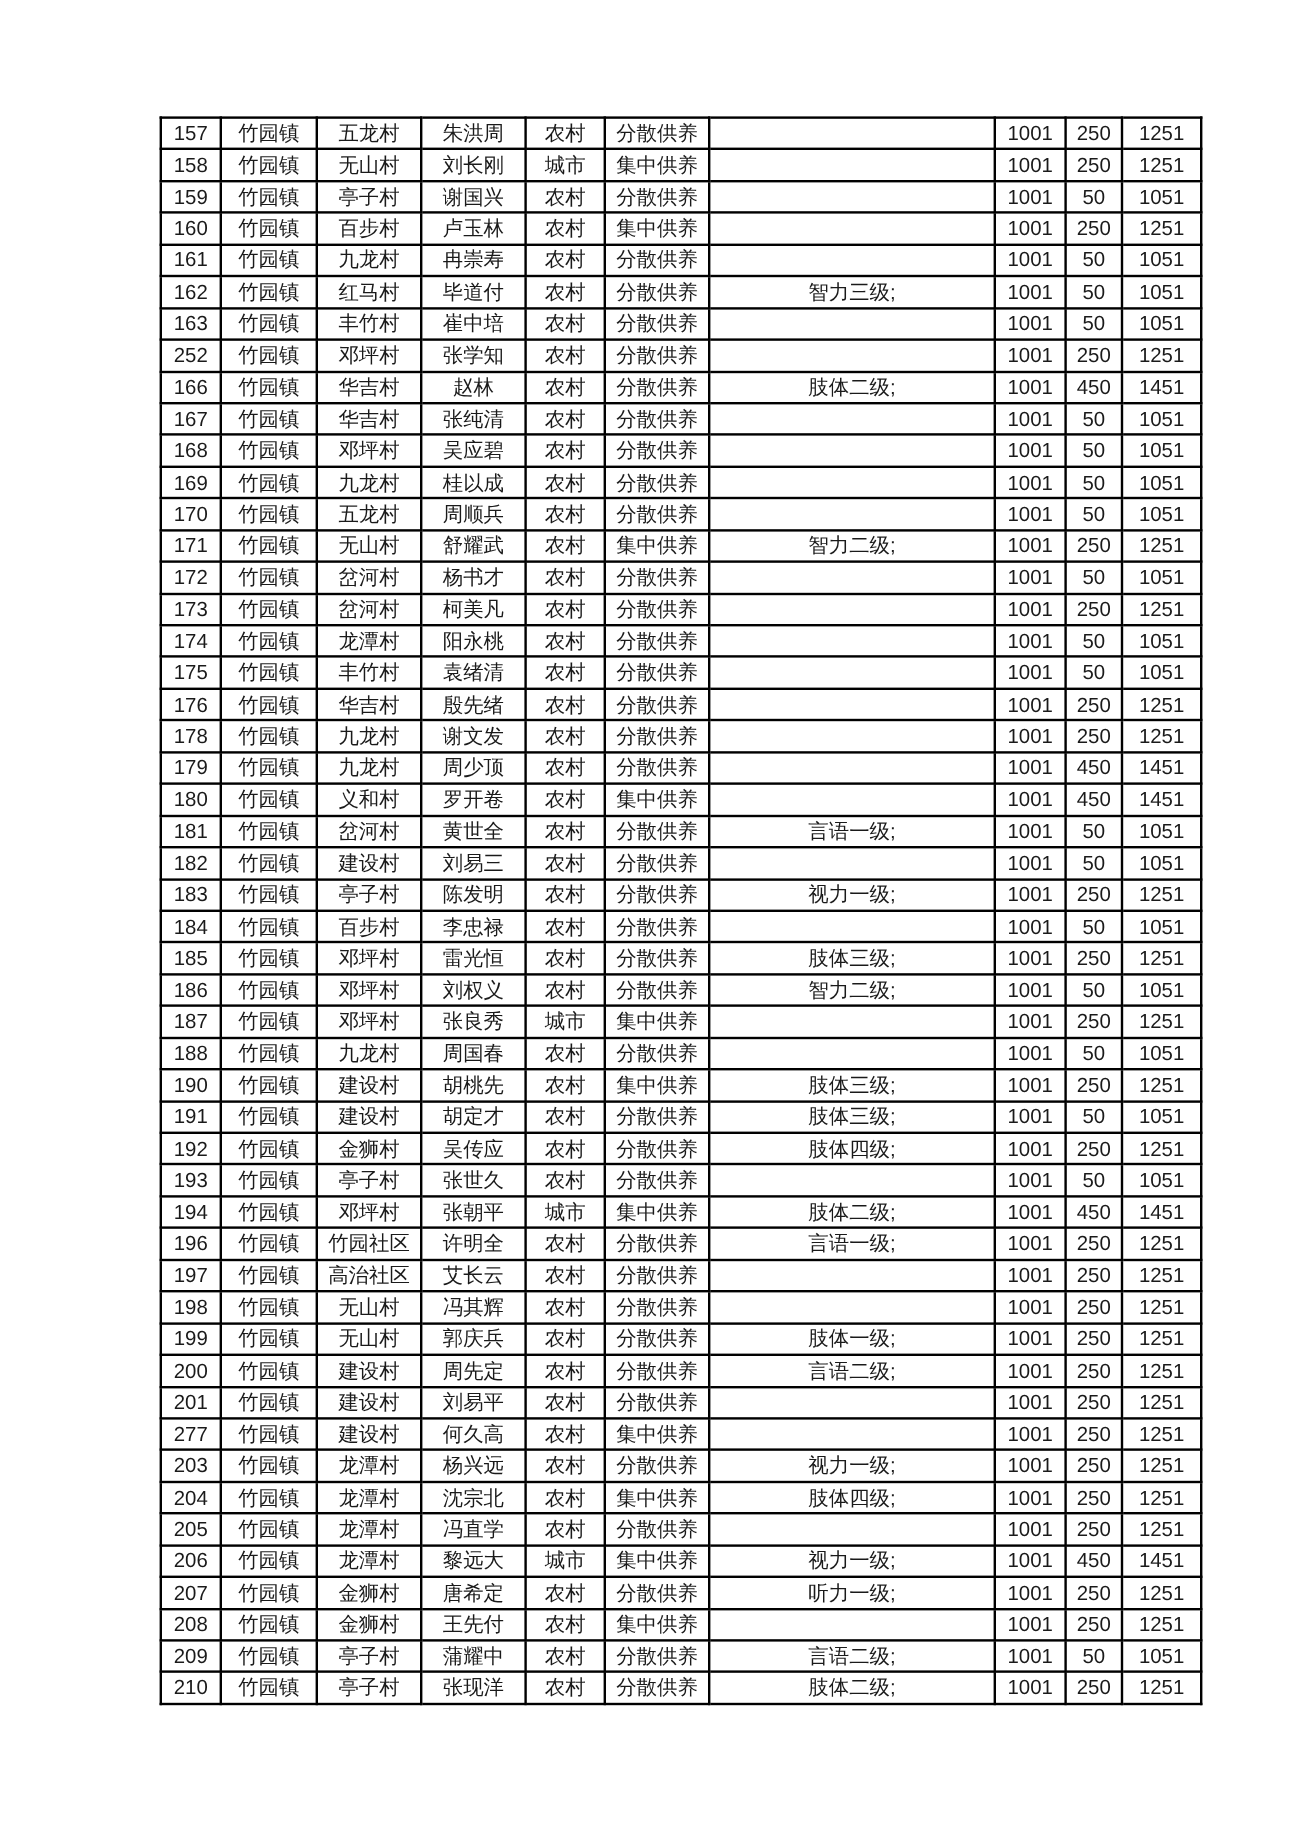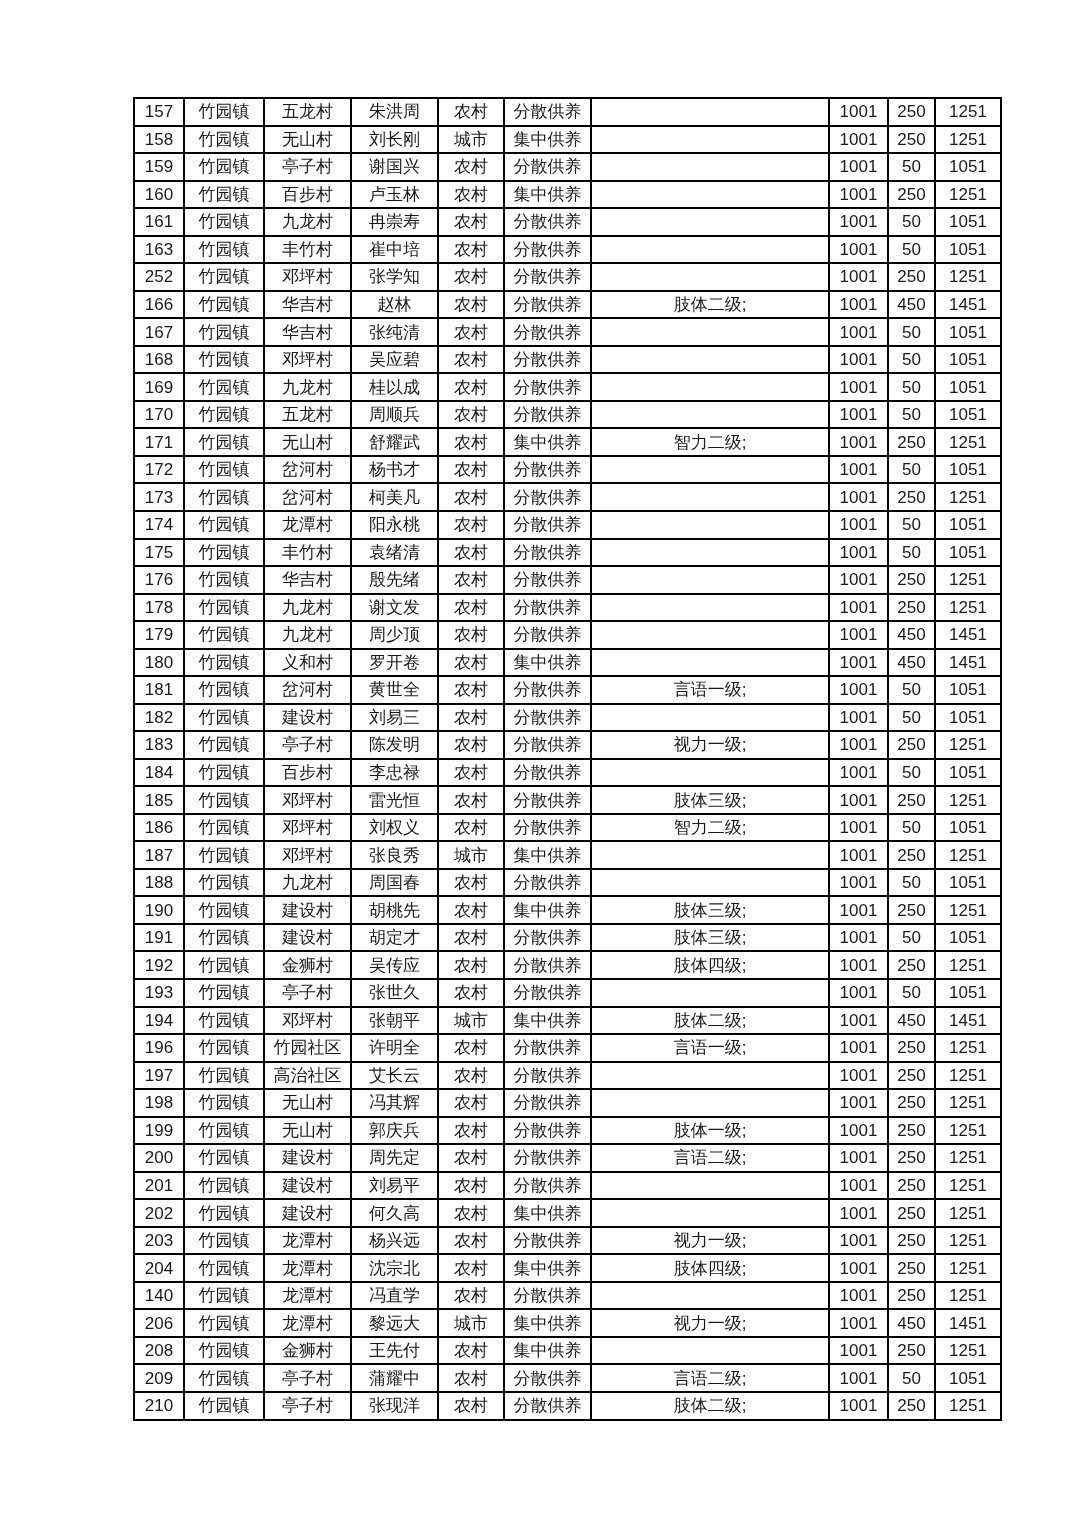--- a/index.html
+++ b/index.html
@@ -121,20 +121,32 @@
           <td class="c2">九龙村</td>
           <td class="c3">冉崇寿</td>
           <td class="c4">农村</td>
           <td class="c5">分散供养</td>
           <td class="c6"></td>
           <td class="c7">1001</td>
           <td class="c8">50</td>
           <td class="c9">1051</td>
         </tr>
         <tr>
+          <td class="c0">162</td>
+          <td class="c1">竹园镇</td>
+          <td class="c2">红马村</td>
+          <td class="c3">毕道付</td>
+          <td class="c4">农村</td>
+          <td class="c5">分散供养</td>
+          <td class="c6">智力三级;</td>
+          <td class="c7">1001</td>
+          <td class="c8">50</td>
+          <td class="c9">1051</td>
+        </tr>
+        <tr>
           <td class="c0">163</td>
           <td class="c1">竹园镇</td>
           <td class="c2">丰竹村</td>
           <td class="c3">崔中培</td>
           <td class="c4">农村</td>
           <td class="c5">分散供养</td>
           <td class="c6"></td>
           <td class="c7">1001</td>
           <td class="c8">50</td>
           <td class="c9">1051</td>
@@ -541,21 +553,21 @@
           <td class="c2">建设村</td>
           <td class="c3">刘易平</td>
           <td class="c4">农村</td>
           <td class="c5">分散供养</td>
           <td class="c6"></td>
           <td class="c7">1001</td>
           <td class="c8">250</td>
           <td class="c9">1251</td>
         </tr>
         <tr>
-          <td class="c0">202</td>
+          <td class="c0">277</td>
           <td class="c1">竹园镇</td>
           <td class="c2">建设村</td>
           <td class="c3">何久高</td>
           <td class="c4">农村</td>
           <td class="c5">集中供养</td>
           <td class="c6"></td>
           <td class="c7">1001</td>
           <td class="c8">250</td>
           <td class="c9">1251</td>
         </tr>
@@ -577,21 +589,21 @@
           <td class="c2">龙潭村</td>
           <td class="c3">沈宗北</td>
           <td class="c4">农村</td>
           <td class="c5">集中供养</td>
           <td class="c6">肢体四级;</td>
           <td class="c7">1001</td>
           <td class="c8">250</td>
           <td class="c9">1251</td>
         </tr>
         <tr>
-          <td class="c0">140</td>
+          <td class="c0">205</td>
           <td class="c1">竹园镇</td>
           <td class="c2">龙潭村</td>
           <td class="c3">冯直学</td>
           <td class="c4">农村</td>
           <td class="c5">分散供养</td>
           <td class="c6"></td>
           <td class="c7">1001</td>
           <td class="c8">250</td>
           <td class="c9">1251</td>
         </tr>
@@ -599,20 +611,32 @@
           <td class="c0">206</td>
           <td class="c1">竹园镇</td>
           <td class="c2">龙潭村</td>
           <td class="c3">黎远大</td>
           <td class="c4">城市</td>
           <td class="c5">集中供养</td>
           <td class="c6">视力一级;</td>
           <td class="c7">1001</td>
           <td class="c8">450</td>
           <td class="c9">1451</td>
+        </tr>
+        <tr>
+          <td class="c0">207</td>
+          <td class="c1">竹园镇</td>
+          <td class="c2">金狮村</td>
+          <td class="c3">唐希定</td>
+          <td class="c4">农村</td>
+          <td class="c5">分散供养</td>
+          <td class="c6">听力一级;</td>
+          <td class="c7">1001</td>
+          <td class="c8">250</td>
+          <td class="c9">1251</td>
         </tr>
         <tr>
           <td class="c0">208</td>
           <td class="c1">竹园镇</td>
           <td class="c2">金狮村</td>
           <td class="c3">王先付</td>
           <td class="c4">农村</td>
           <td class="c5">集中供养</td>
           <td class="c6"></td>
           <td class="c7">1001</td>

